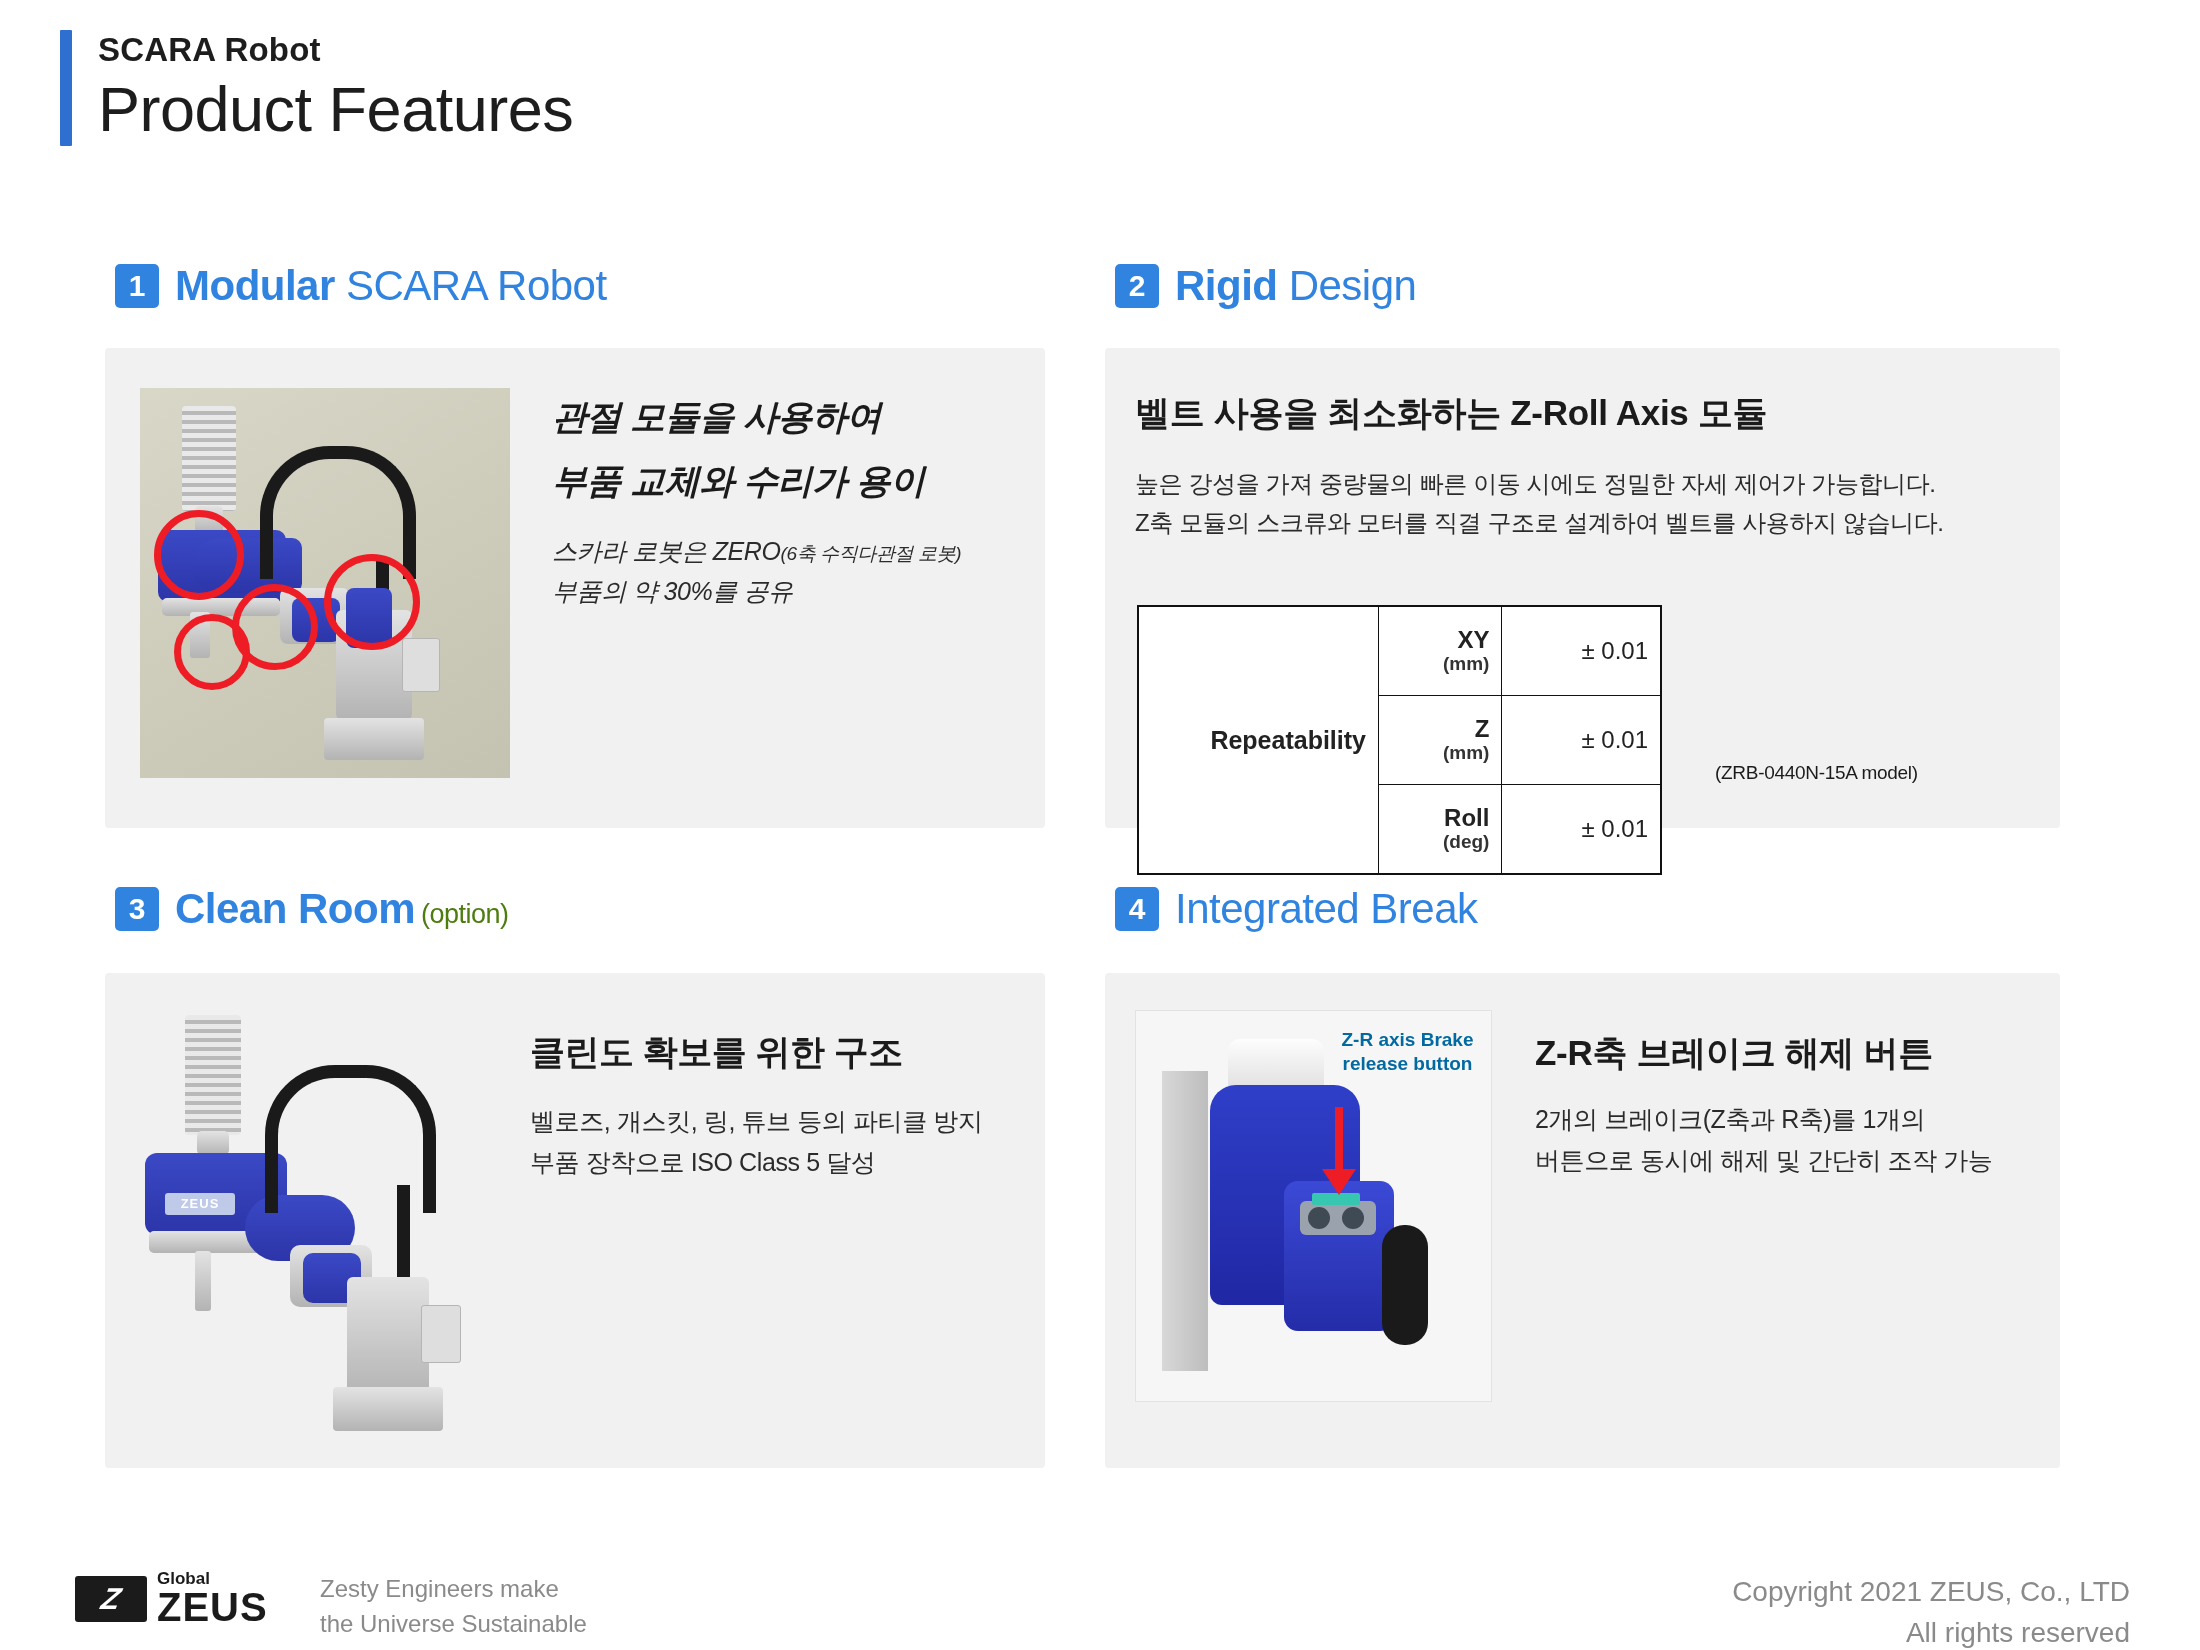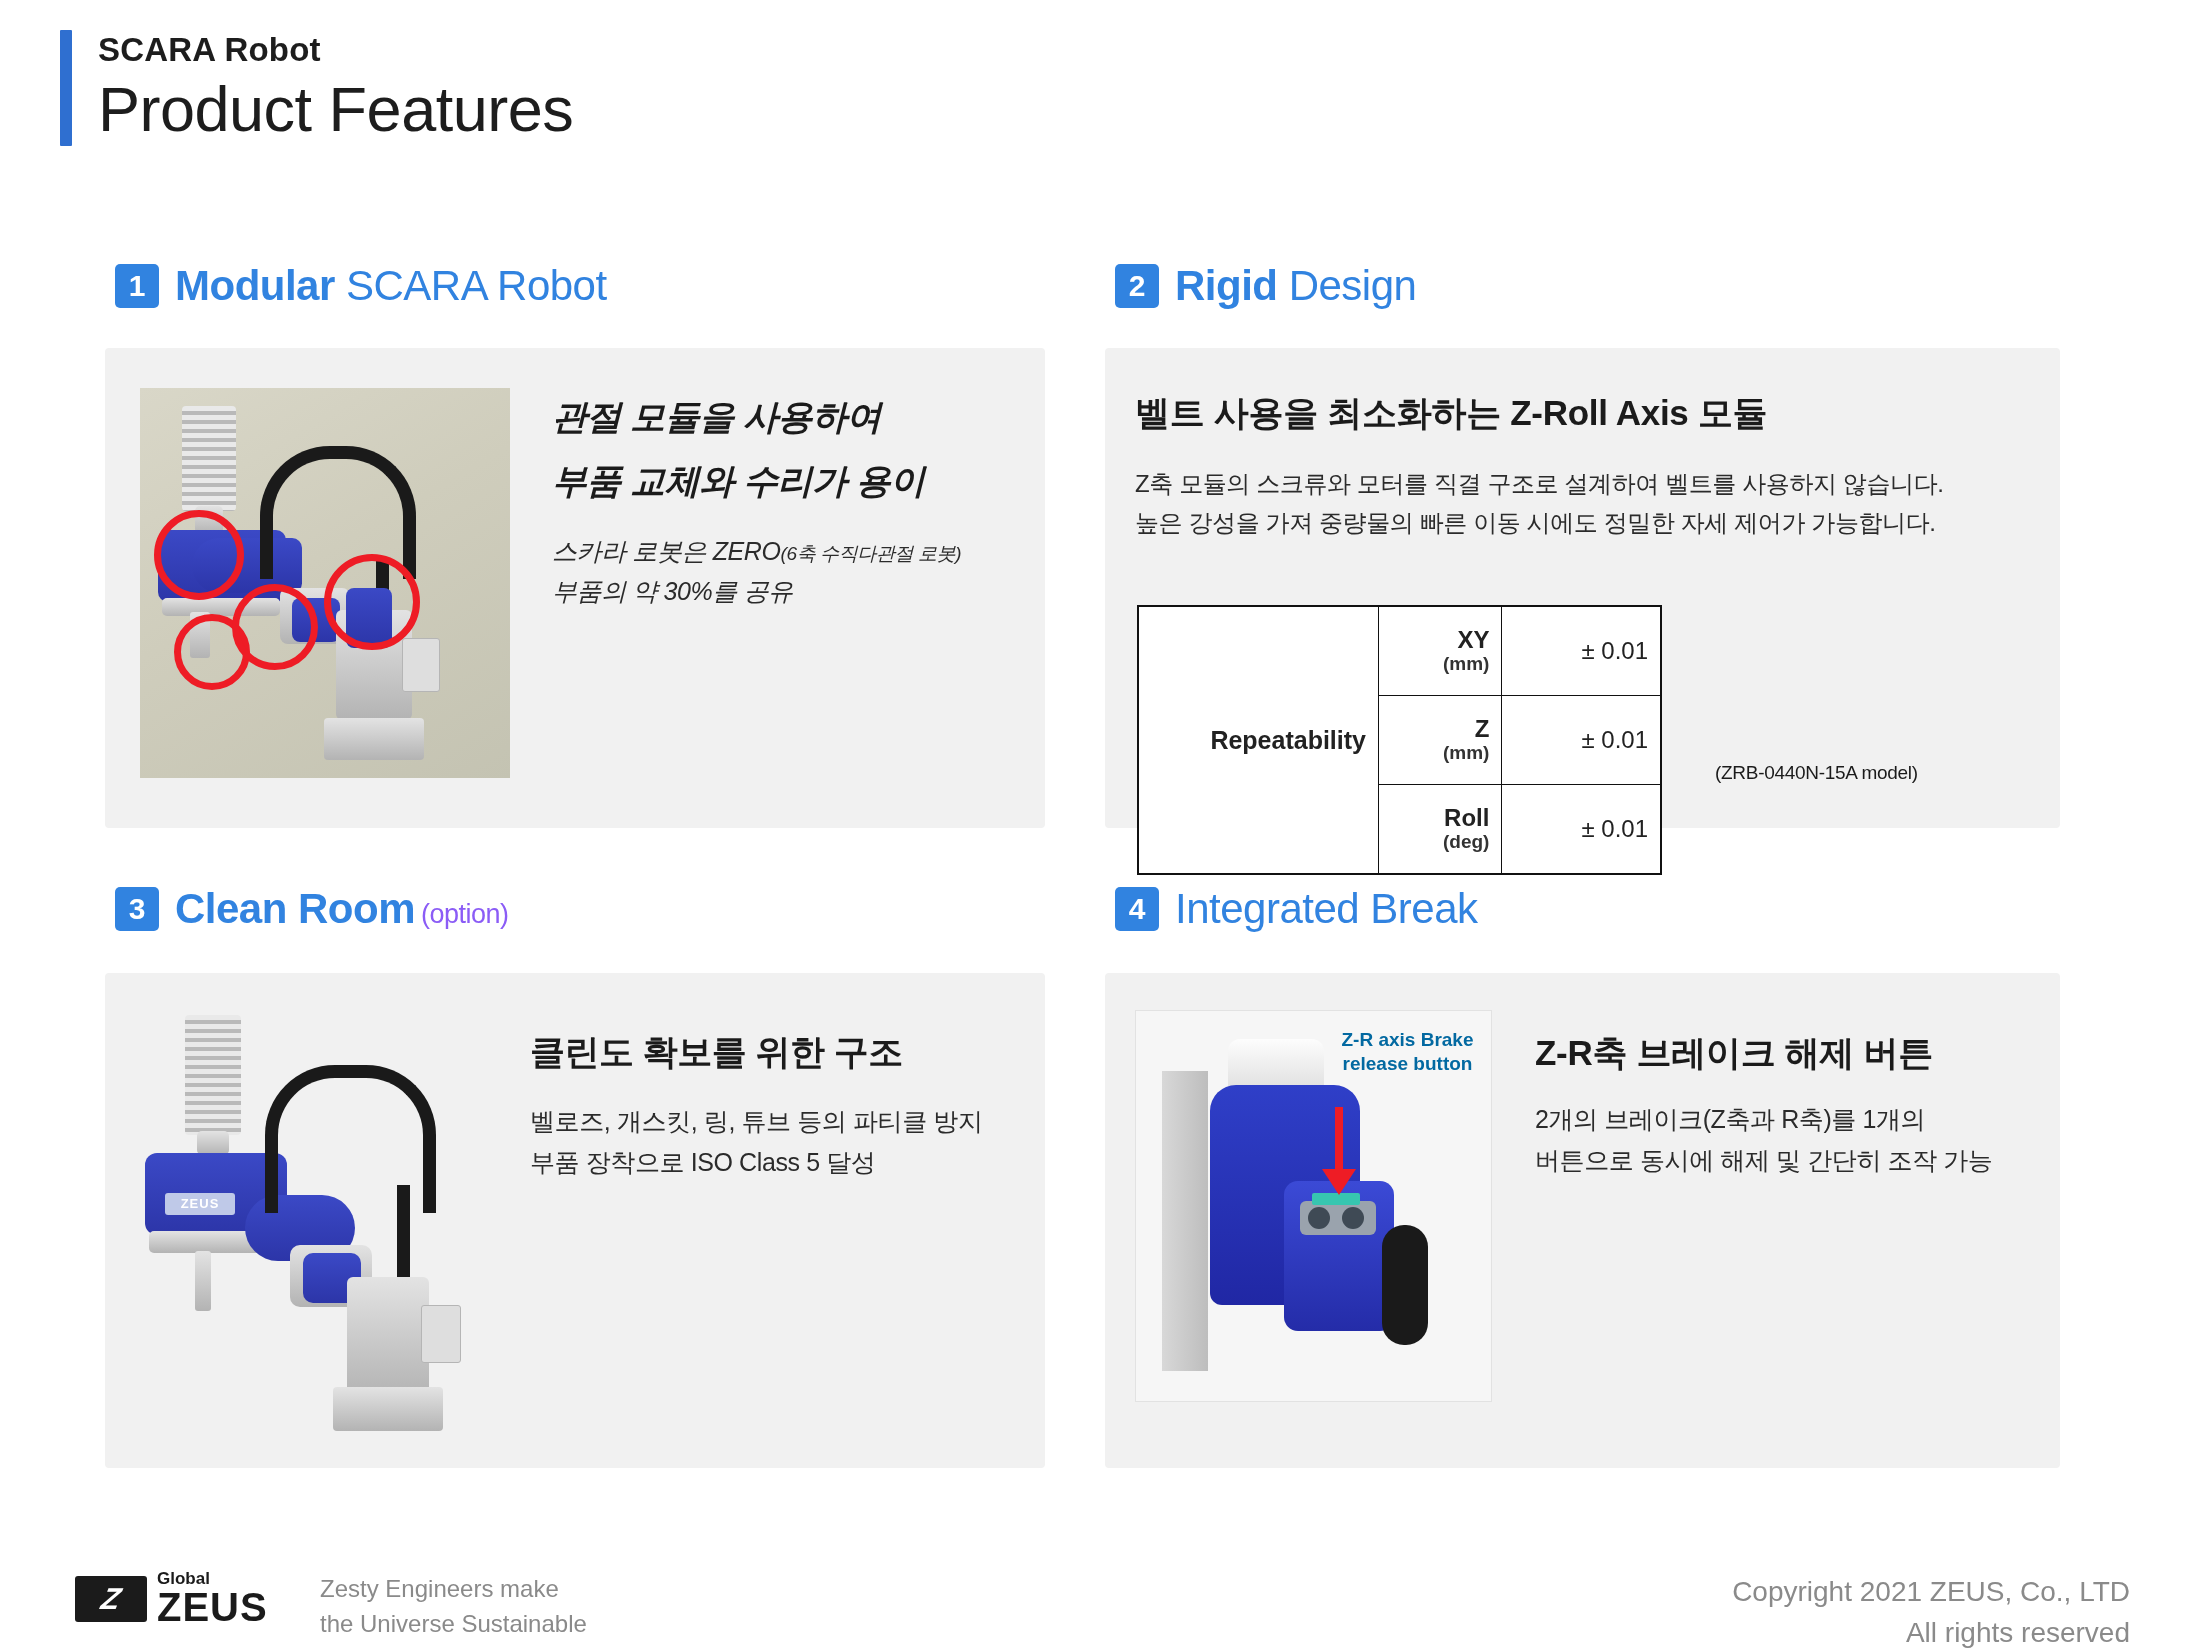--- a/index.html
+++ b/index.html
@@ -76,21 +76,21 @@
     white-space: nowrap;
   }
   .sec-title b {
     font-weight: bold;
   }
   .sec-title .light {
     font-weight: normal;
   }
   .sec-opt {
     font-size: 27px;
-    color: #8b5cf6;
+    color: #4d7c0f;
     margin-left: 6px;
   }
 
   
   .panel {
     position: absolute;
     background: #f1f1f1;
     border-radius: 4px;
   }
 
@@ -340,22 +340,22 @@
   <div class="body-text" style="margin-top:22px;">
     <span>스카라 로봇은 ZERO</span><span class="small">(6축 수직다관절 로봇)</span>
   </div>
   <div class="body-text">부품의 약 30%를 공유</div>
 </div>
 
 <div class="panel" id="panel2"></div>
 
 <div class="p2-title">벨트 사용을 최소화하는 Z-Roll Axis 모듈</div>
 <div class="p2-para">
+  <div>높은 강성을 가져 중량물의 빠른 이동 시에도 정밀한 자세 제어가 가능합니다.</div>
   <div>Z축 모듈의 스크류와 모터를 직결 구조로 설계하여 벨트를 사용하지 않습니다.</div>
-  <div>높은 강성을 가져 중량물의 빠른 이동 시에도 정밀한 자세 제어가 가능합니다.</div>
 </div>
 
 <table class="rep-table">
   <tbody>
       <tr>
     <td class="label-cell" rowspan="3">Repeatability</td>
     <td>
       <div class="axis">XY</div>
       <div class="unit">(mm)</div>
     </td>

